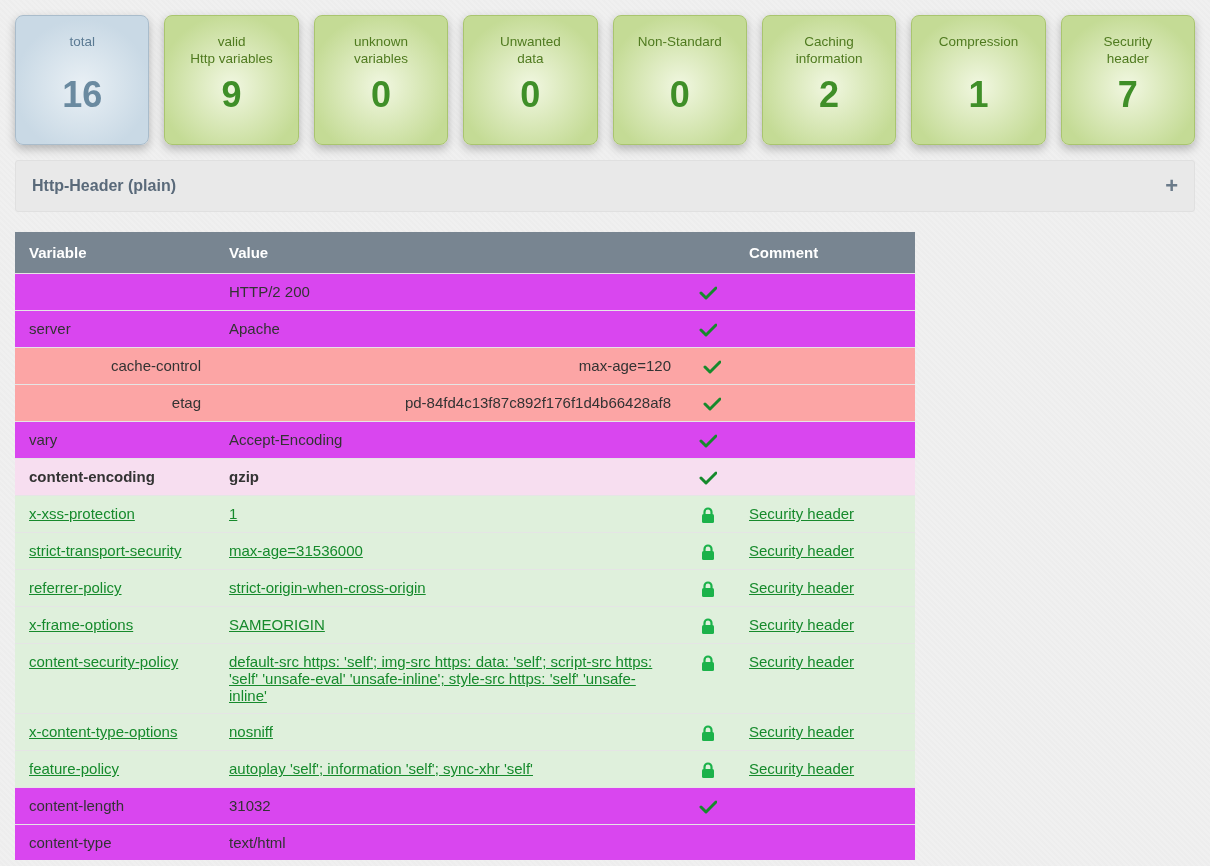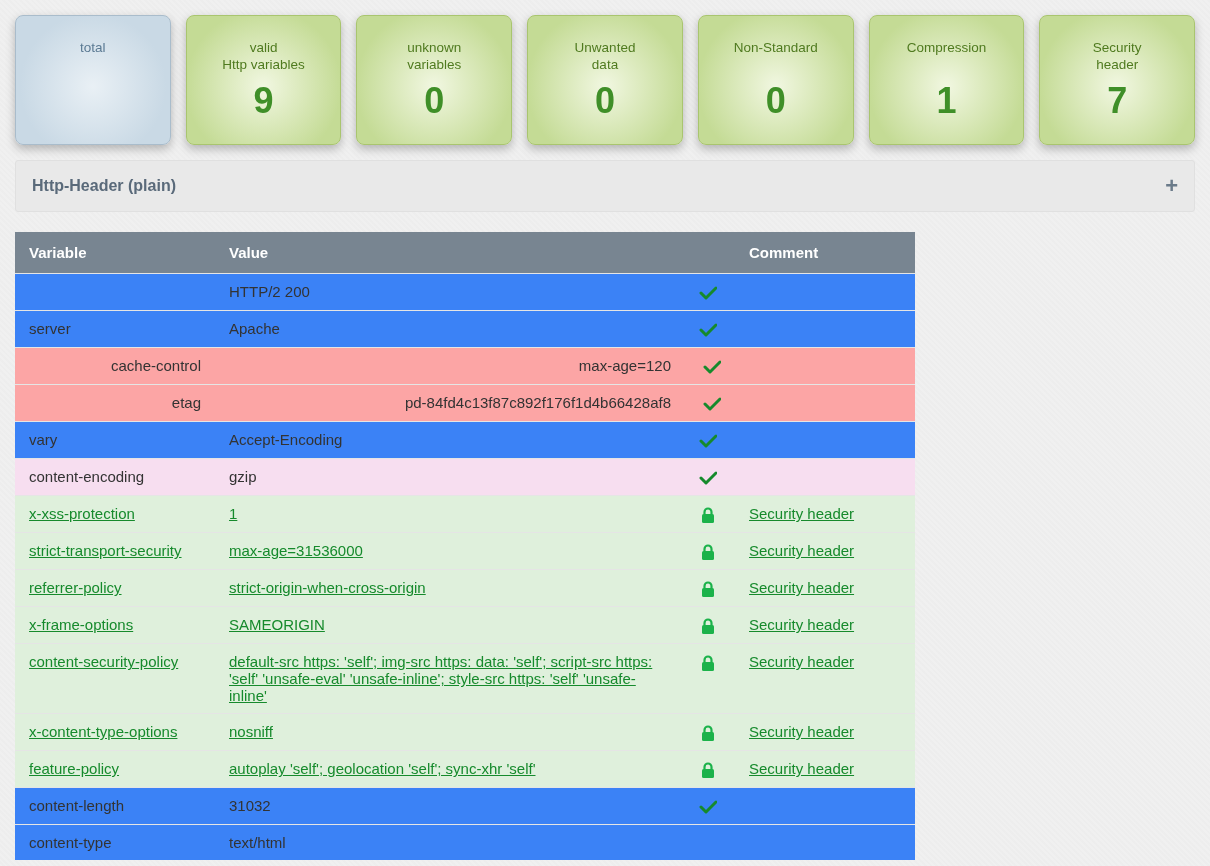--- a/index.html
+++ b/index.html
@@ -15,21 +15,21 @@
 
   .cards {
     display: flex;
     gap: 15px;
     margin-bottom: 15px;
   }
   .card {
     flex: 1;
     min-height: 130px;
     border-radius: 8px;
-    padding: 24px 8px 12px;
+    padding: 18px 8px 12px;
     text-align: center;
     box-shadow: 0 4px 10px rgba(0,0,0,0.25);
     display: flex;
     flex-direction: column;
     justify-content: flex-start;
     cursor: pointer;
   }
   .card .card-label {
     font-size: 13.5px;
     line-height: 1.25;
@@ -95,58 +95,63 @@
     text-align: left;
     font-weight: 700;
     padding: 12px 14px;
   }
   tbody td {
     padding: 9px 14px;
     border-top: 1px solid #e5e5e5;
     vertical-align: top;
     color: #333;
   }
-  tbody tr.plain td { background: #3b82f6; }
+  tbody tr.plain td { background: #d946ef; }
   tbody tr.cache td { background: #fca5a5; text-align: right; }
-  tbody tr.comp td  { background: #f7def0; }
+  tbody tr.comp td  { background: #f7def0; font-weight: bold; }
   tbody tr.sec td   { background: #dff0dc; color: #168a2c; }
   tbody tr.sec td a, tbody tr.sec td { color: #168a2c; text-decoration: underline; }
 
   .col-var   { width: 200px; margin-left: 36px; }
   .col-val   { width: 470px; }
   .col-icon  { width: 50px; text-align: left; }
   .col-comm  { width: 180px; }
 
   .icon-svg { width: 18px; height: 16px; display: inline-block; vertical-align: middle; }
 </style>
 </head>
 <body>
 
 <div class="cards" id="cards-container">
     <div class="card blue">
       <div class="card-label">total</div>
+      <div class="card-value">16</div>
     </div>
     <div class="card green">
       <div class="card-label">valid
 Http variables</div>
       <div class="card-value">9</div>
     </div>
     <div class="card green">
       <div class="card-label">unknown
 variables</div>
       <div class="card-value">0</div>
     </div>
     <div class="card green">
       <div class="card-label">Unwanted
 data</div>
       <div class="card-value">0</div>
     </div>
     <div class="card green">
       <div class="card-label">Non-Standard</div>
       <div class="card-value">0</div>
+    </div>
+    <div class="card green">
+      <div class="card-label">Caching information</div>
+      <div class="card-value">2</div>
     </div>
     <div class="card green">
       <div class="card-label">Compression</div>
       <div class="card-value">1</div>
     </div>
     <div class="card green">
       <div class="card-label">Security
 header</div>
       <div class="card-value">7</div>
     </div>
@@ -259,21 +264,21 @@
         <tr class="sec">
           <td class="col-var">x-content-type-options</td>
           <td class="col-val">nosniff</td>
           <td class="col-icon"><svg class="icon-svg" viewBox="0 0 18 16">
               <use href="#svg-lock"></use>
             </svg></td>
           <td class="col-comm">Security header</td>
         </tr>
         <tr class="sec">
           <td class="col-var">feature-policy</td>
-          <td class="col-val">autoplay 'self'; geolocation 'self'; sync-xhr 'self'</td>
+          <td class="col-val">autoplay 'self'; information 'self'; sync-xhr 'self'</td>
           <td class="col-icon"><svg class="icon-svg" viewBox="0 0 18 16">
               <use href="#svg-lock"></use>
             </svg></td>
           <td class="col-comm">Security header</td>
         </tr>
         <tr class="plain">
           <td class="col-var">content-length</td>
           <td class="col-val">31032</td>
           <td class="col-icon"><svg class="icon-svg" viewBox="0 0 18 16">
               <use href="#svg-check"></use>

